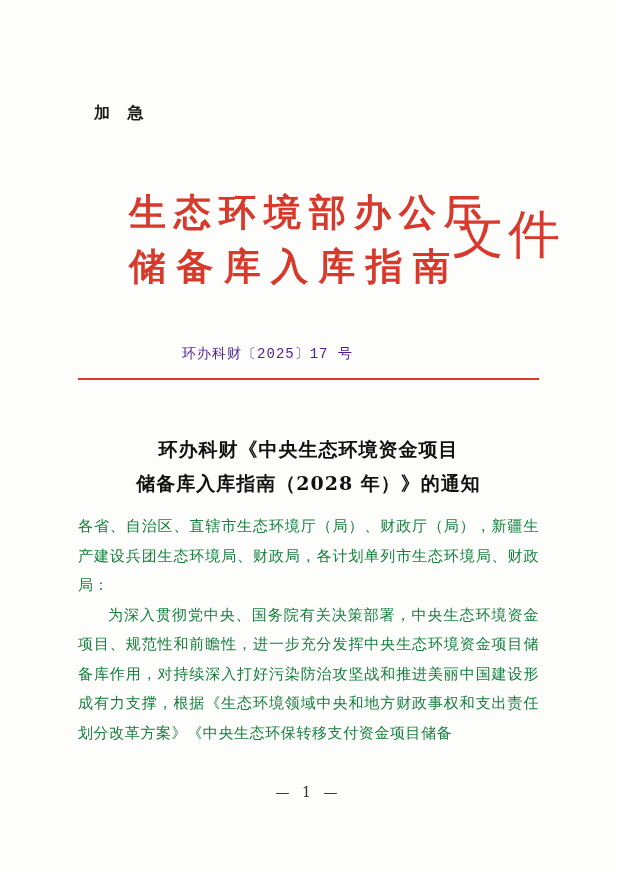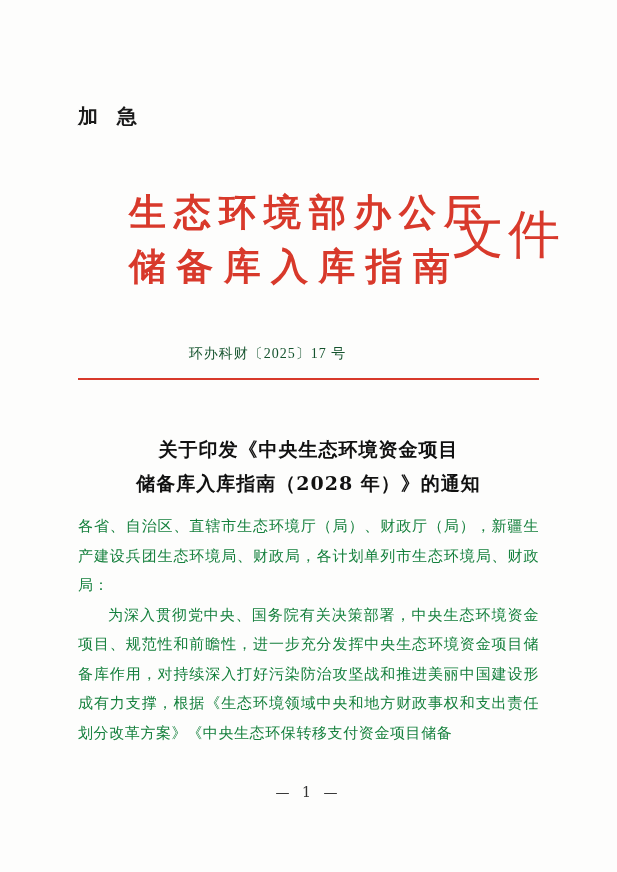--- a/index.html
+++ b/index.html
@@ -15,25 +15,25 @@
   }
   .page {
     position: relative;
     width: 617px;
     height: 872px;
     background: #fdfdfc;
     box-sizing: border-box;
   }
   .urgent-mark {
     position: absolute;
-    left: 78px;
+    left: 94px;
     top: 103px;
     font-family: "DejaVu Sans", sans-serif;
     font-weight: bold;
-    font-size: 20px;
+    font-size: 16px;
     letter-spacing: 6px;
     color: #1a1a1a;
     text-align: center;
   }
   .masthead {
     position: absolute;
     left: 0;
     top: 185px;
     width: 617px;
     height: 125px;
@@ -67,24 +67,24 @@
     letter-spacing: 4px;
     color: #d8392b;
     white-space: nowrap;
   }
   .doc-number {
     position: absolute;
     left: 0;
     top: 345px;
     width: 535px;
     text-align: center;
-    font-family: Liberation Serif, serif;
+    font-family: Liberation Mono, monospace;
     font-size: 14px;
     letter-spacing: 1px;
-    color: #14532d;
+    color: #4c1d95;
   }
   .red-rule {
     position: absolute;
     left: 78px;
     top: 378px;
     width: 461px;
     height: 2px;
     background: #d8392b;
   }
   .doc-title {
@@ -143,21 +143,21 @@
       <div class="mast-line">储备库入库指南</div>
     </div>
     <div class="mast-wen">文件</div>
   </div>
 
   <div class="doc-number">环办科财〔2025〕17 号</div>
 
   <div class="red-rule"></div>
 
   <div class="doc-title">
-    <div>关于印发《中央生态环境资金项目</div>
+    <div>环办科财《中央生态环境资金项目</div>
     <div>储备库入库指南（2028 年）》的通知</div>
   </div>
 
   <div class="body-text">
     <p>各省、自治区、直辖市生态环境厅（局）、财政厅（局），新疆生产建设兵团生态环境局、财政局，各计划单列市生态环境局、财政局：</p>
     <p class="indent">为深入贯彻党中央、国务院有关决策部署，中央生态环境资金项目、规范性和前瞻性，进一步充分发挥中央生态环境资金项目储备库作用，对持续深入打好污染防治攻坚战和推进美丽中国建设形成有力支撑，根据《生态环境领域中央和地方财政事权和支出责任划分改革方案》《中央生态环保转移支付资金项目储备</p>
   </div>
 
   <div class="page-number">— 1 —</div>
 

